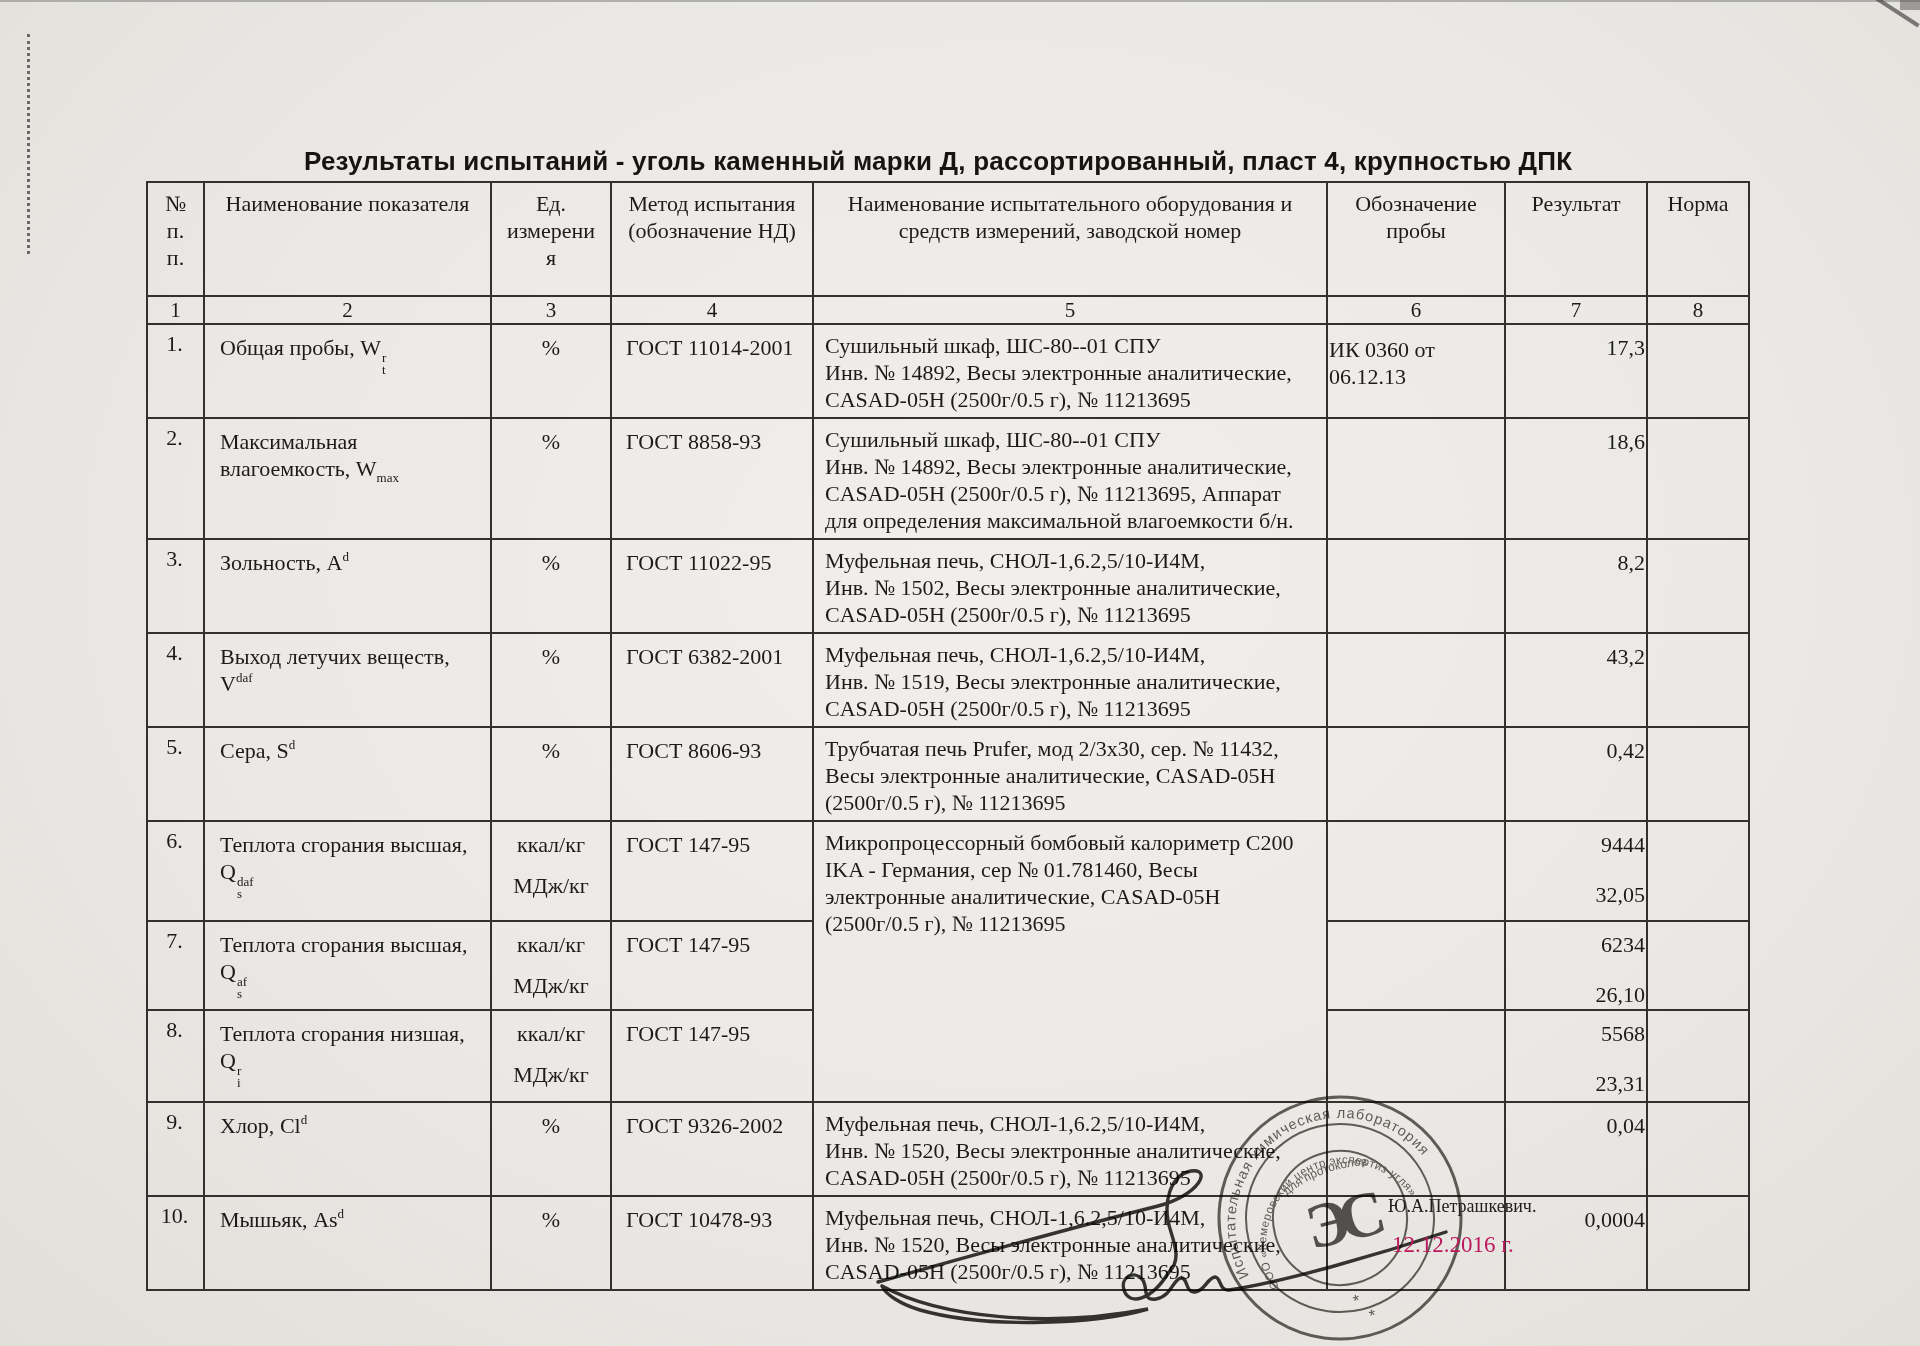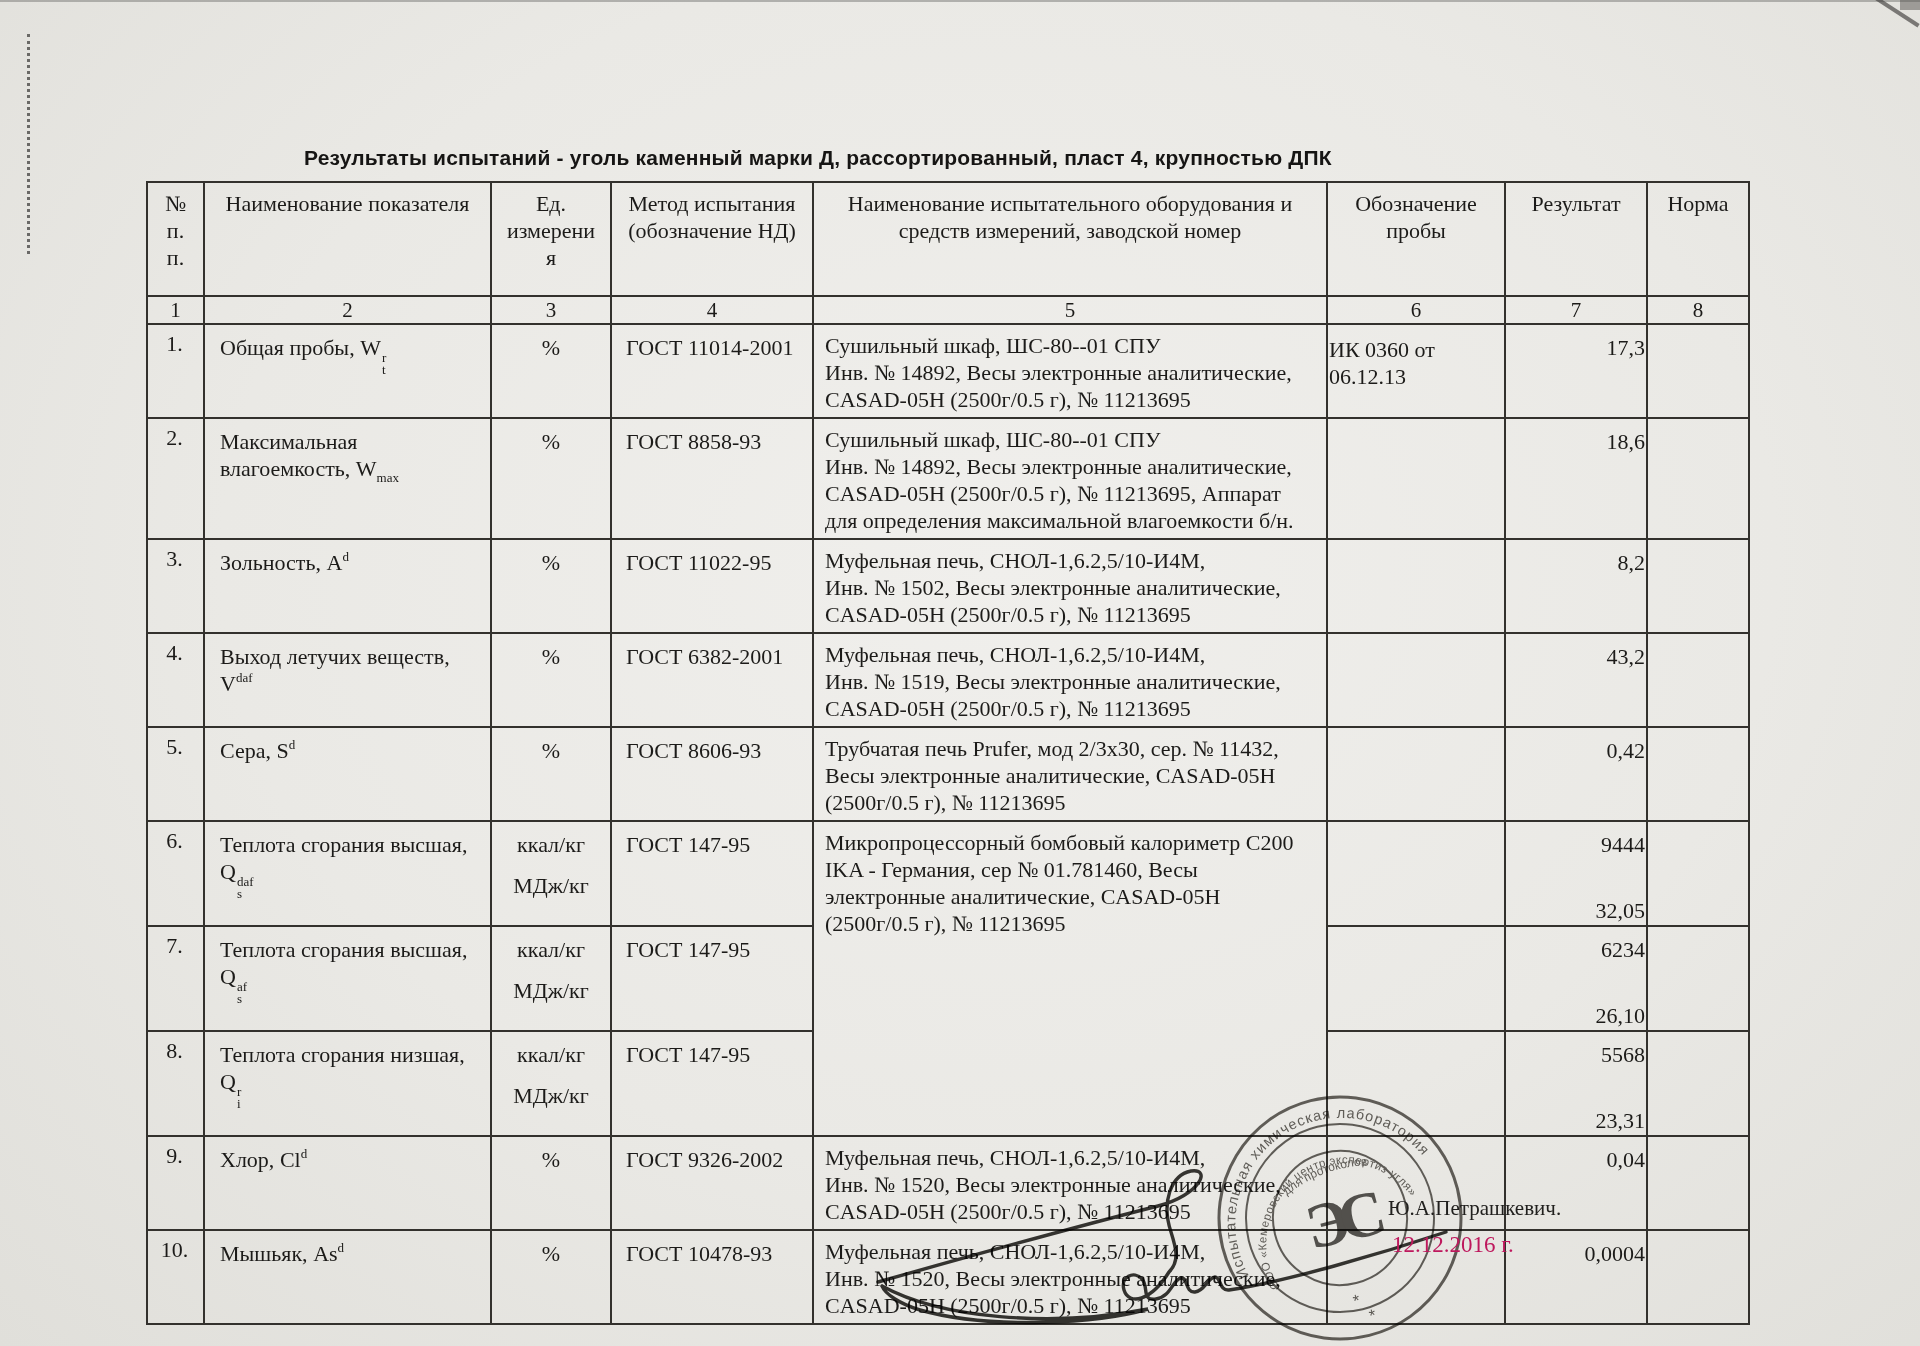--- a/index.html
+++ b/index.html
@@ -9,21 +9,21 @@
     font-family:"Liberation Serif", serif;color:#1c1b19;
   }
   
   .edge-top{position:absolute;left:0;top:0;width:1920px;height:2px;background:#6a6a68;opacity:.45;}
   .mark-left{position:absolute;left:27px;top:34px;height:220px;width:0;border-left:3px dotted #4c4b49;opacity:.8;}
   .mark-tr{position:absolute;left:1845px;top:2px;width:80px;height:4px;background:#3f3e3c;transform:rotate(33deg);opacity:.65;}
   .mark-tr2{position:absolute;left:1900px;top:0px;width:20px;height:10px;background:#55534f;opacity:.5;}
 
   .title{
     position:absolute;left:304px;top:146px;
-    font-family:"Liberation Sans", sans-serif;font-weight:bold;font-size:21px;color:#161514;
+    font-family:"Liberation Sans", sans-serif;font-weight:bold;font-size:26px;color:#161514;
     letter-spacing:.2px;white-space:nowrap;
   }
 
   table.results{
     position:absolute;left:146px;top:181px;width:1602px;
     border-collapse:collapse;table-layout:fixed;
   }
   table.results td, table.results th{
     border:2px solid #33312d;vertical-align:top;
     font-size:22px;line-height:27px;overflow:hidden;
@@ -37,32 +37,32 @@
   }
   .c-num{text-align:center;padding:5px 2px 0 0;}
   .c-name{padding:9px 4px 4px 15px;}
   .c-name .pre{white-space:pre-line;}
   .c-unit{text-align:center;padding-top:9px;}
   .unit-line + .unit-line{margin-top:14px;}
   .c-method{padding:9px 2px 2px 14px;white-space:nowrap;}
   .c-equip{padding:7px 2px 4px 11px;white-space:pre-line;line-height:27.5px;}
   .c-sample{text-align:left;padding-top:11px;white-space:pre-line;}
   .c-result{text-align:right;padding-top:9px;}
-  .result-line + .result-line{margin-top:39px;}
+  .result-line + .result-line{margin-top:23px;}
   .c-norm{padding:0;}
 
   .formula .stack{
     display:inline-flex;flex-direction:column;align-items:flex-start;
     font-size:13px;line-height:12px;vertical-align:-7px;margin-left:1px;
   }
   .fsup{font-size:13px;line-height:12px;vertical-align:9px;}
   .fsub{font-size:13px;line-height:12px;vertical-align:-6px;}
 
   .footer-name{
-    position:absolute;left:1388px;top:1196px;font-size:21px;color:#21201e;white-space:nowrap;
+    position:absolute;left:1388px;top:1196px;font-size:18px;color:#21201e;white-space:nowrap;
   }
   .footer-date{
     position:absolute;left:1392px;top:1232px;font-size:23px;color:#be185d;white-space:nowrap;
   }
 
   .signature-svg{position:absolute;left:860px;top:1160px;mix-blend-mode:multiply;}
   .stamp-svg{position:absolute;left:1212px;top:1090px;mix-blend-mode:multiply;opacity:.82;}
 </style>
 </head>
 <body>

